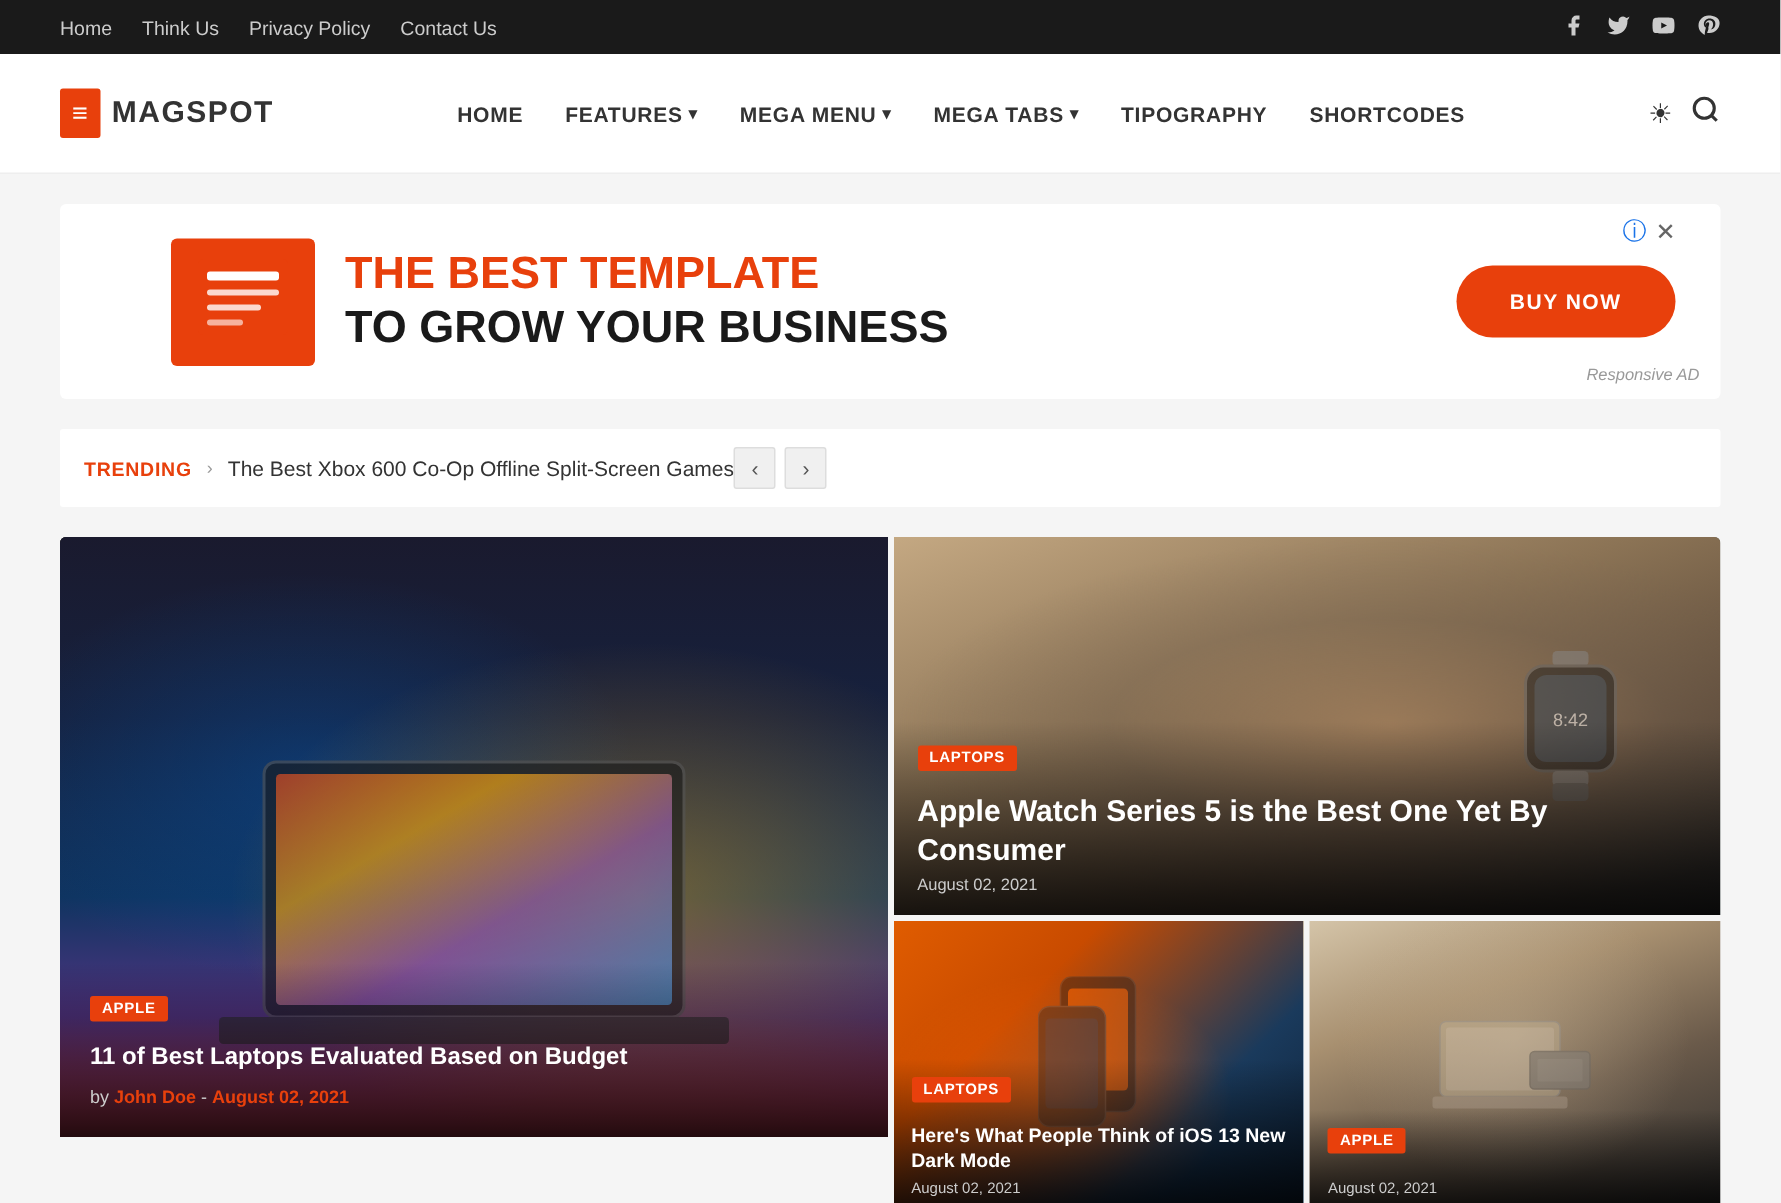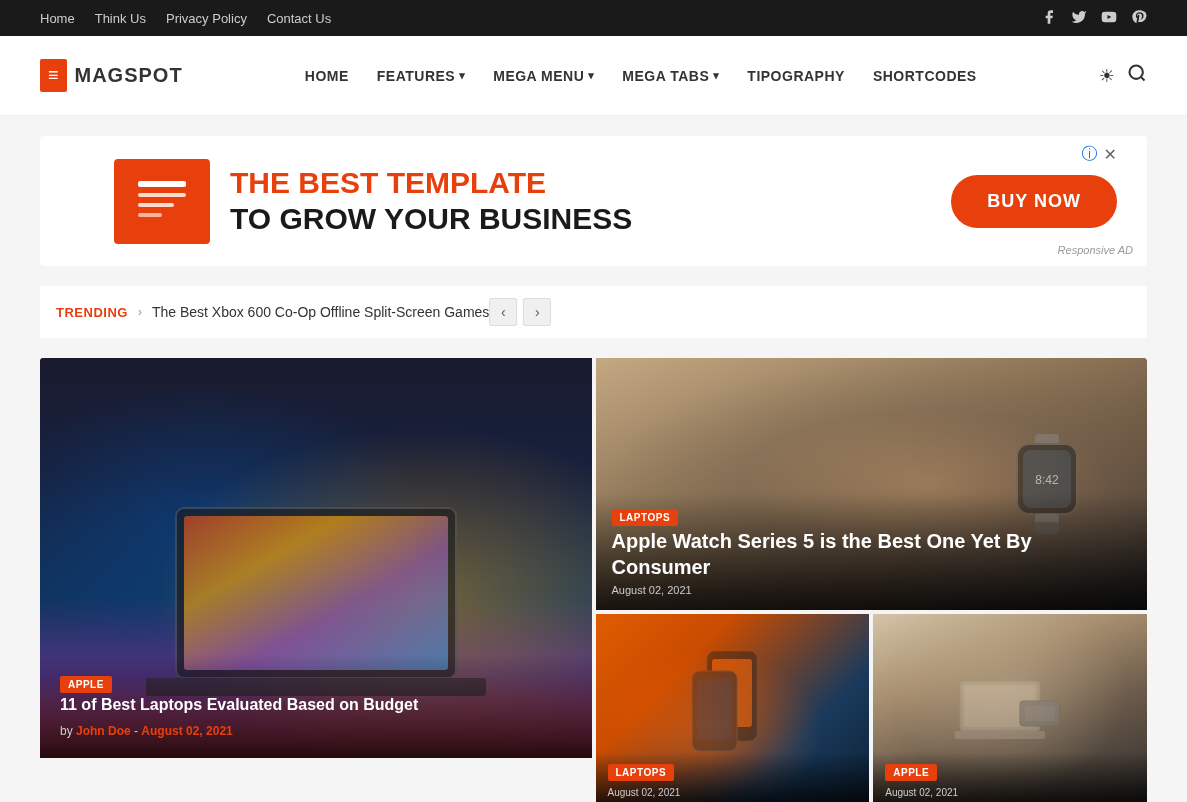--- a/index.html
+++ b/index.html
@@ -72,21 +72,21 @@
       font-size: 28px;
     }
     .ad-text-main { font-size: 30px; font-weight: 900; color: #1a1a1a; line-height: 1.2; }
     .ad-text-main span { color: #e8400c; }
     .ad-buy-btn {
       background: #e8400c;
       color: #fff;
       border: none;
       padding: 16px 36px;
       border-radius: 30px;
-      font-size: 18px;
+      font-size: 14px;
       font-weight: 700;
       cursor: pointer;
       text-transform: uppercase;
       letter-spacing: 1px;
     }
     .responsive-ad { font-size: 11px; color: #999; position: absolute; bottom: 10px; right: 14px; font-style: italic; }
 
     
     .trending-bar {
       background: #fff;
@@ -154,21 +154,21 @@
     .category-badge {
       display: inline-block;
       background: #e8400c;
       color: #fff;
       font-size: 10px;
       font-weight: 700;
       padding: 3px 8px;
       border-radius: 2px;
       text-transform: uppercase;
       letter-spacing: 0.5px;
-      margin-bottom: 2px;
+      margin-bottom: 14px;
     }
     .featured-large-title {
       color: #fff;
       font-size: 16px;
       font-weight: 800;
       line-height: 1.3;
       margin-bottom: 8px;
     }
     .featured-large-meta { color: #ccc; font-size: 12px; }
     .featured-large-meta span { color: #e8400c; font-weight: 700; }
@@ -401,20 +401,21 @@
 
             <svg style="position:absolute;left:50%;top:50%;transform:translate(-50%,-50%);opacity:0.4" width="80" height="120" viewBox="0 0 80 120">
               <rect x="15" y="0" width="50" height="90" rx="8" fill="#1a1a1a" stroke="#444" stroke-width="1"></rect>
               <rect x="20" y="8" width="40" height="68" rx="3" fill="#ff6600"></rect>
               <rect x="0" y="20" width="45" height="80" rx="8" fill="#2c2c2c" stroke="#555" stroke-width="1"></rect>
               <rect x="5" y="28" width="35" height="60" rx="3" fill="#1a3a5c"></rect>
             </svg>
           </div>
           <div class="bottom-card-content">
             <span class="category-badge">LAPTOPS</span>
+            <div class="bottom-card-title">Here's What People Think of iOS 13 New Dark Mode</div>
             <div class="bottom-card-date">August 02, 2021</div>
           </div>
         </div>
 
         <div class="bottom-card bottom-card-2">
           <div class="img-placeholder">
             <div class="laptops-overlay"></div>
 
             <svg style="position:absolute;left:50%;top:50%;transform:translate(-50%,-50%);opacity:0.4" width="120" height="80" viewBox="0 0 120 80">
               <rect x="10" y="10" width="80" height="50" rx="4" fill="#c8b89a" stroke="#999" stroke-width="1"></rect>

